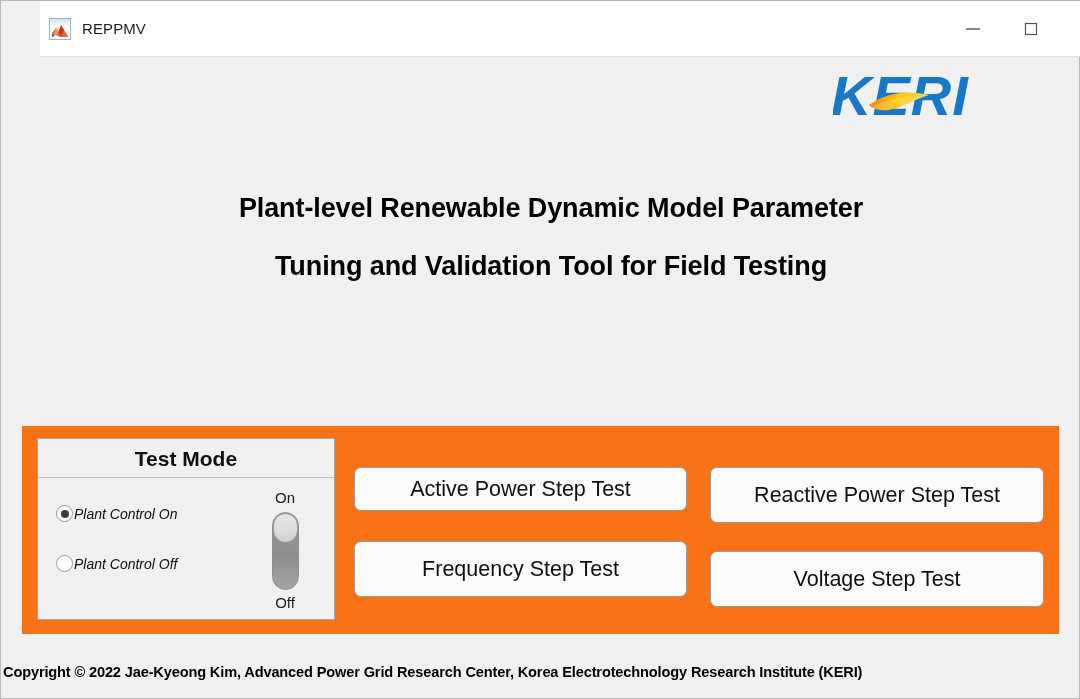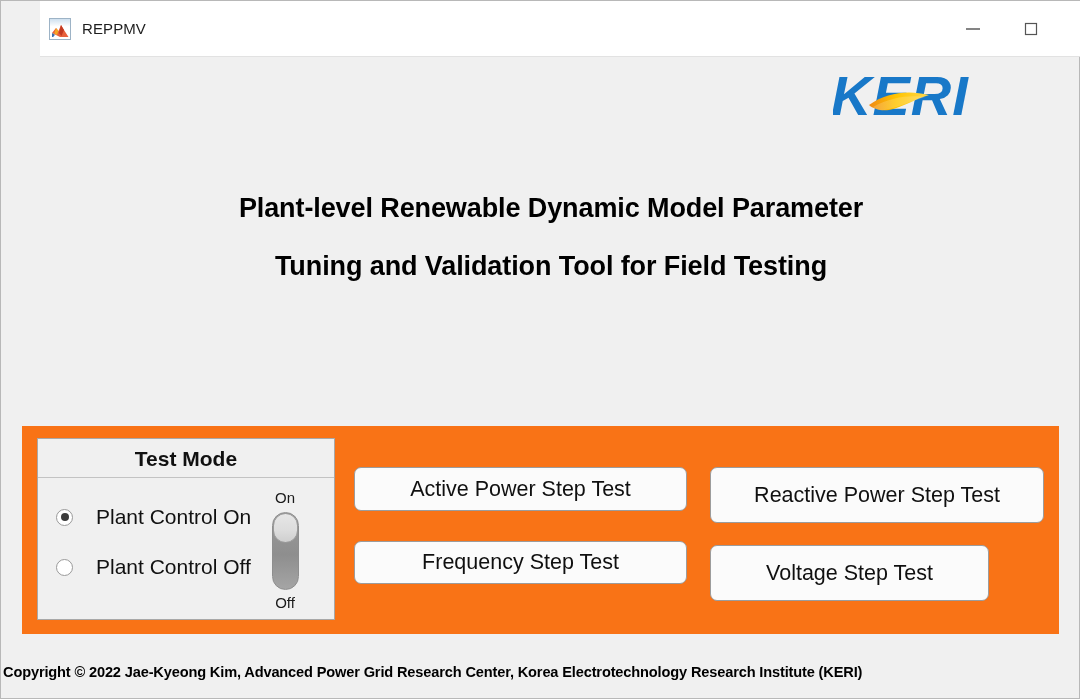--- a/index.html
+++ b/index.html
@@ -156,24 +156,25 @@
     justify-content: center;
     flex: 0 0 auto;
   }
   .radio-mark.checked::after {
     content: "";
     width: 8px; height: 8px;
     border-radius: 50%;
     background: #3b3b3b;
   }
   .radio-label {
-    margin-left: 23px;
-    font-size: 21px;
+    margin-left: 1px;
+    font-size: 14px;
     color: #111111;
     white-space: nowrap;
+    font-style: italic;
   }
 
   
   .switch {
     position: absolute;
     right: 21px;
     top: 10px;
     width: 56px;
     text-align: center;
   }
@@ -213,22 +214,22 @@
     font-size: 21.5px;
     color: #101010;
     display: flex;
     align-items: center;
     justify-content: center;
     font-family: "Liberation Sans", sans-serif;
     white-space: nowrap;
   }
   .btn-ap { left: 332px; top: 41px; width: 333px; height: 44px; }
   .btn-rp { left: 688px; top: 41px; width: 334px; height: 56px; text-align: center; }
-  .btn-fs { left: 332px; top: 115px; width: 333px; height: 43px; }
-  .btn-vs { left: 688px; top: 119px; width: 279px; height: 56px; }
+  .btn-fs { left: 332px; top: 115px; width: 333px; height: 56px; }
+  .btn-vs { left: 688px; top: 125px; width: 334px; height: 56px; }
 
   
   .footer {
     position: absolute;
     left: 2px;
     bottom: 18px;
     font-size: 14.6px;
     font-weight: bold;
     color: #000000;
     letter-spacing: -0.15px;

